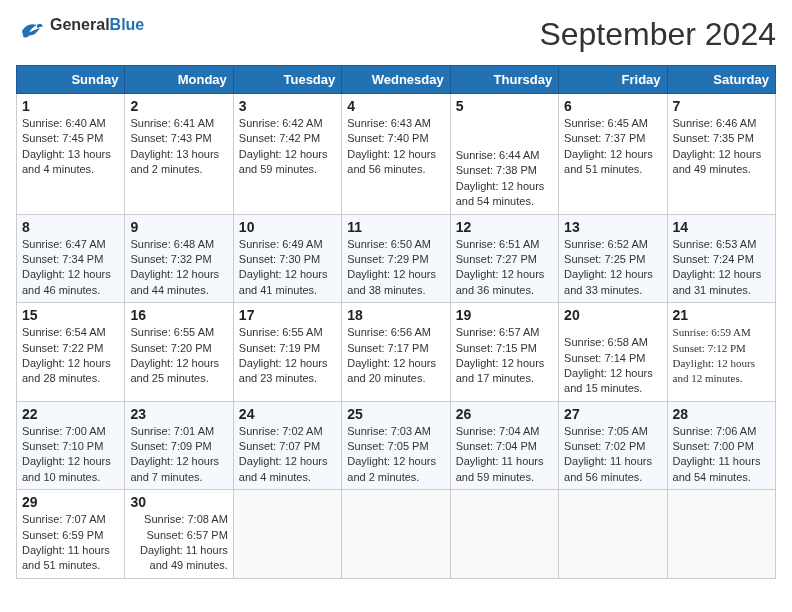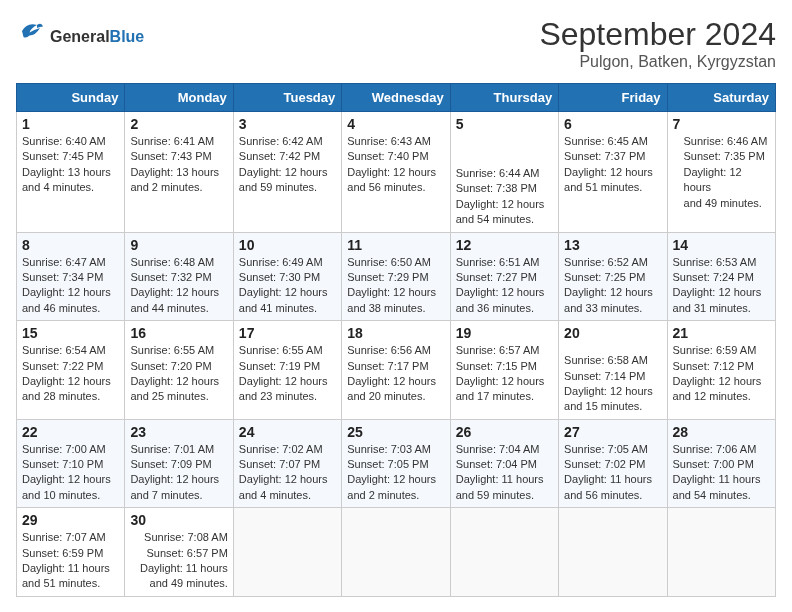--- a/index.html
+++ b/index.html
@@ -11,21 +11,21 @@
       padding: 16px;
     }
     .header-section {
       display: flex;
       justify-content: space-between;
       align-items: flex-start;
       margin-bottom: 12px;
     }
     .logo {
       display: flex;
-      align-items: flex-end;
+      align-items: flex-start;
       gap: 4px;
     }
     .logo-bird {
       width: 30px;
       height: 30px;
     }
     .title-section {
       text-align: right;
     }
     .month-title {
@@ -89,21 +89,20 @@
     <svg class="logo-bird" viewBox="0 0 40 40">
       <path d="M8 20 Q15 8 28 12 Q20 16 18 22 Q24 18 32 16 Q26 26 18 26 Q14 30 10 28 Z" fill="#2271b3"></path>
       <path d="M28 12 Q34 8 36 14 Q32 14 28 16 Z" fill="#2271b3"></path>
     </svg>
     <div>
       <div style="font-size:16px;font-weight:bold;color:#333;">General<span style="color:#2271b3;">Blue</span></div>
     </div>
   </div>
   <div class="title-section">
     <div class="month-title">September 2024</div>
-    <div class="location-title">Pulgon, Batken, Kyrgyzstan</div>
   </div>
 </div>
 
 <table>
   <thead>
     <tr id="weekday-header">
     <th>Sunday</th>
         <th>Monday</th>
         <th>Tuesday</th>
         <th>Wednesday</th>
@@ -151,21 +150,21 @@
         </td>
         <td>
           <span class="day-number">6</span>
           <div class="day-info" style="white-space: pre-line;">Sunrise: 6:45 AM
 Sunset: 7:37 PM
 Daylight: 12 hours
 and 51 minutes.</div>
         </td>
         <td>
           <span class="day-number">7</span>
-          <div class="day-info" style="white-space: pre-line; margin-left: 11px;">Sunrise: 6:46 AM
+          <div class="day-info" style="white-space: pre-line;">Sunrise: 6:46 AM
 Sunset: 7:35 PM
 Daylight: 12 hours
 and 49 minutes.</div>
         </td>
       </tr>
       <tr>
         <td>
           <span class="day-number">8</span>
           <div class="day-info" style="white-space: pre-line;">Sunrise: 6:47 AM
 Sunset: 7:34 PM
@@ -253,21 +252,21 @@
         </td>
         <td>
           <span class="day-number">20</span>
           <div class="day-info" style="white-space: pre-line; margin-top: 12px;">Sunrise: 6:58 AM
 Sunset: 7:14 PM
 Daylight: 12 hours
 and 15 minutes.</div>
         </td>
         <td>
           <span class="day-number">21</span>
-          <div class="day-info" style="white-space: pre-line;">Sunrise: 6:59 AM
+          <div class="day-info" style="white-space: pre-line; font-family: Liberation Serif, serif;">Sunrise: 6:59 AM
 Sunset: 7:12 PM
 Daylight: 12 hours
 and 12 minutes.</div>
         </td>
       </tr>
       <tr>
         <td>
           <span class="day-number">22</span>
           <div class="day-info" style="white-space: pre-line;">Sunrise: 7:00 AM
 Sunset: 7:10 PM

